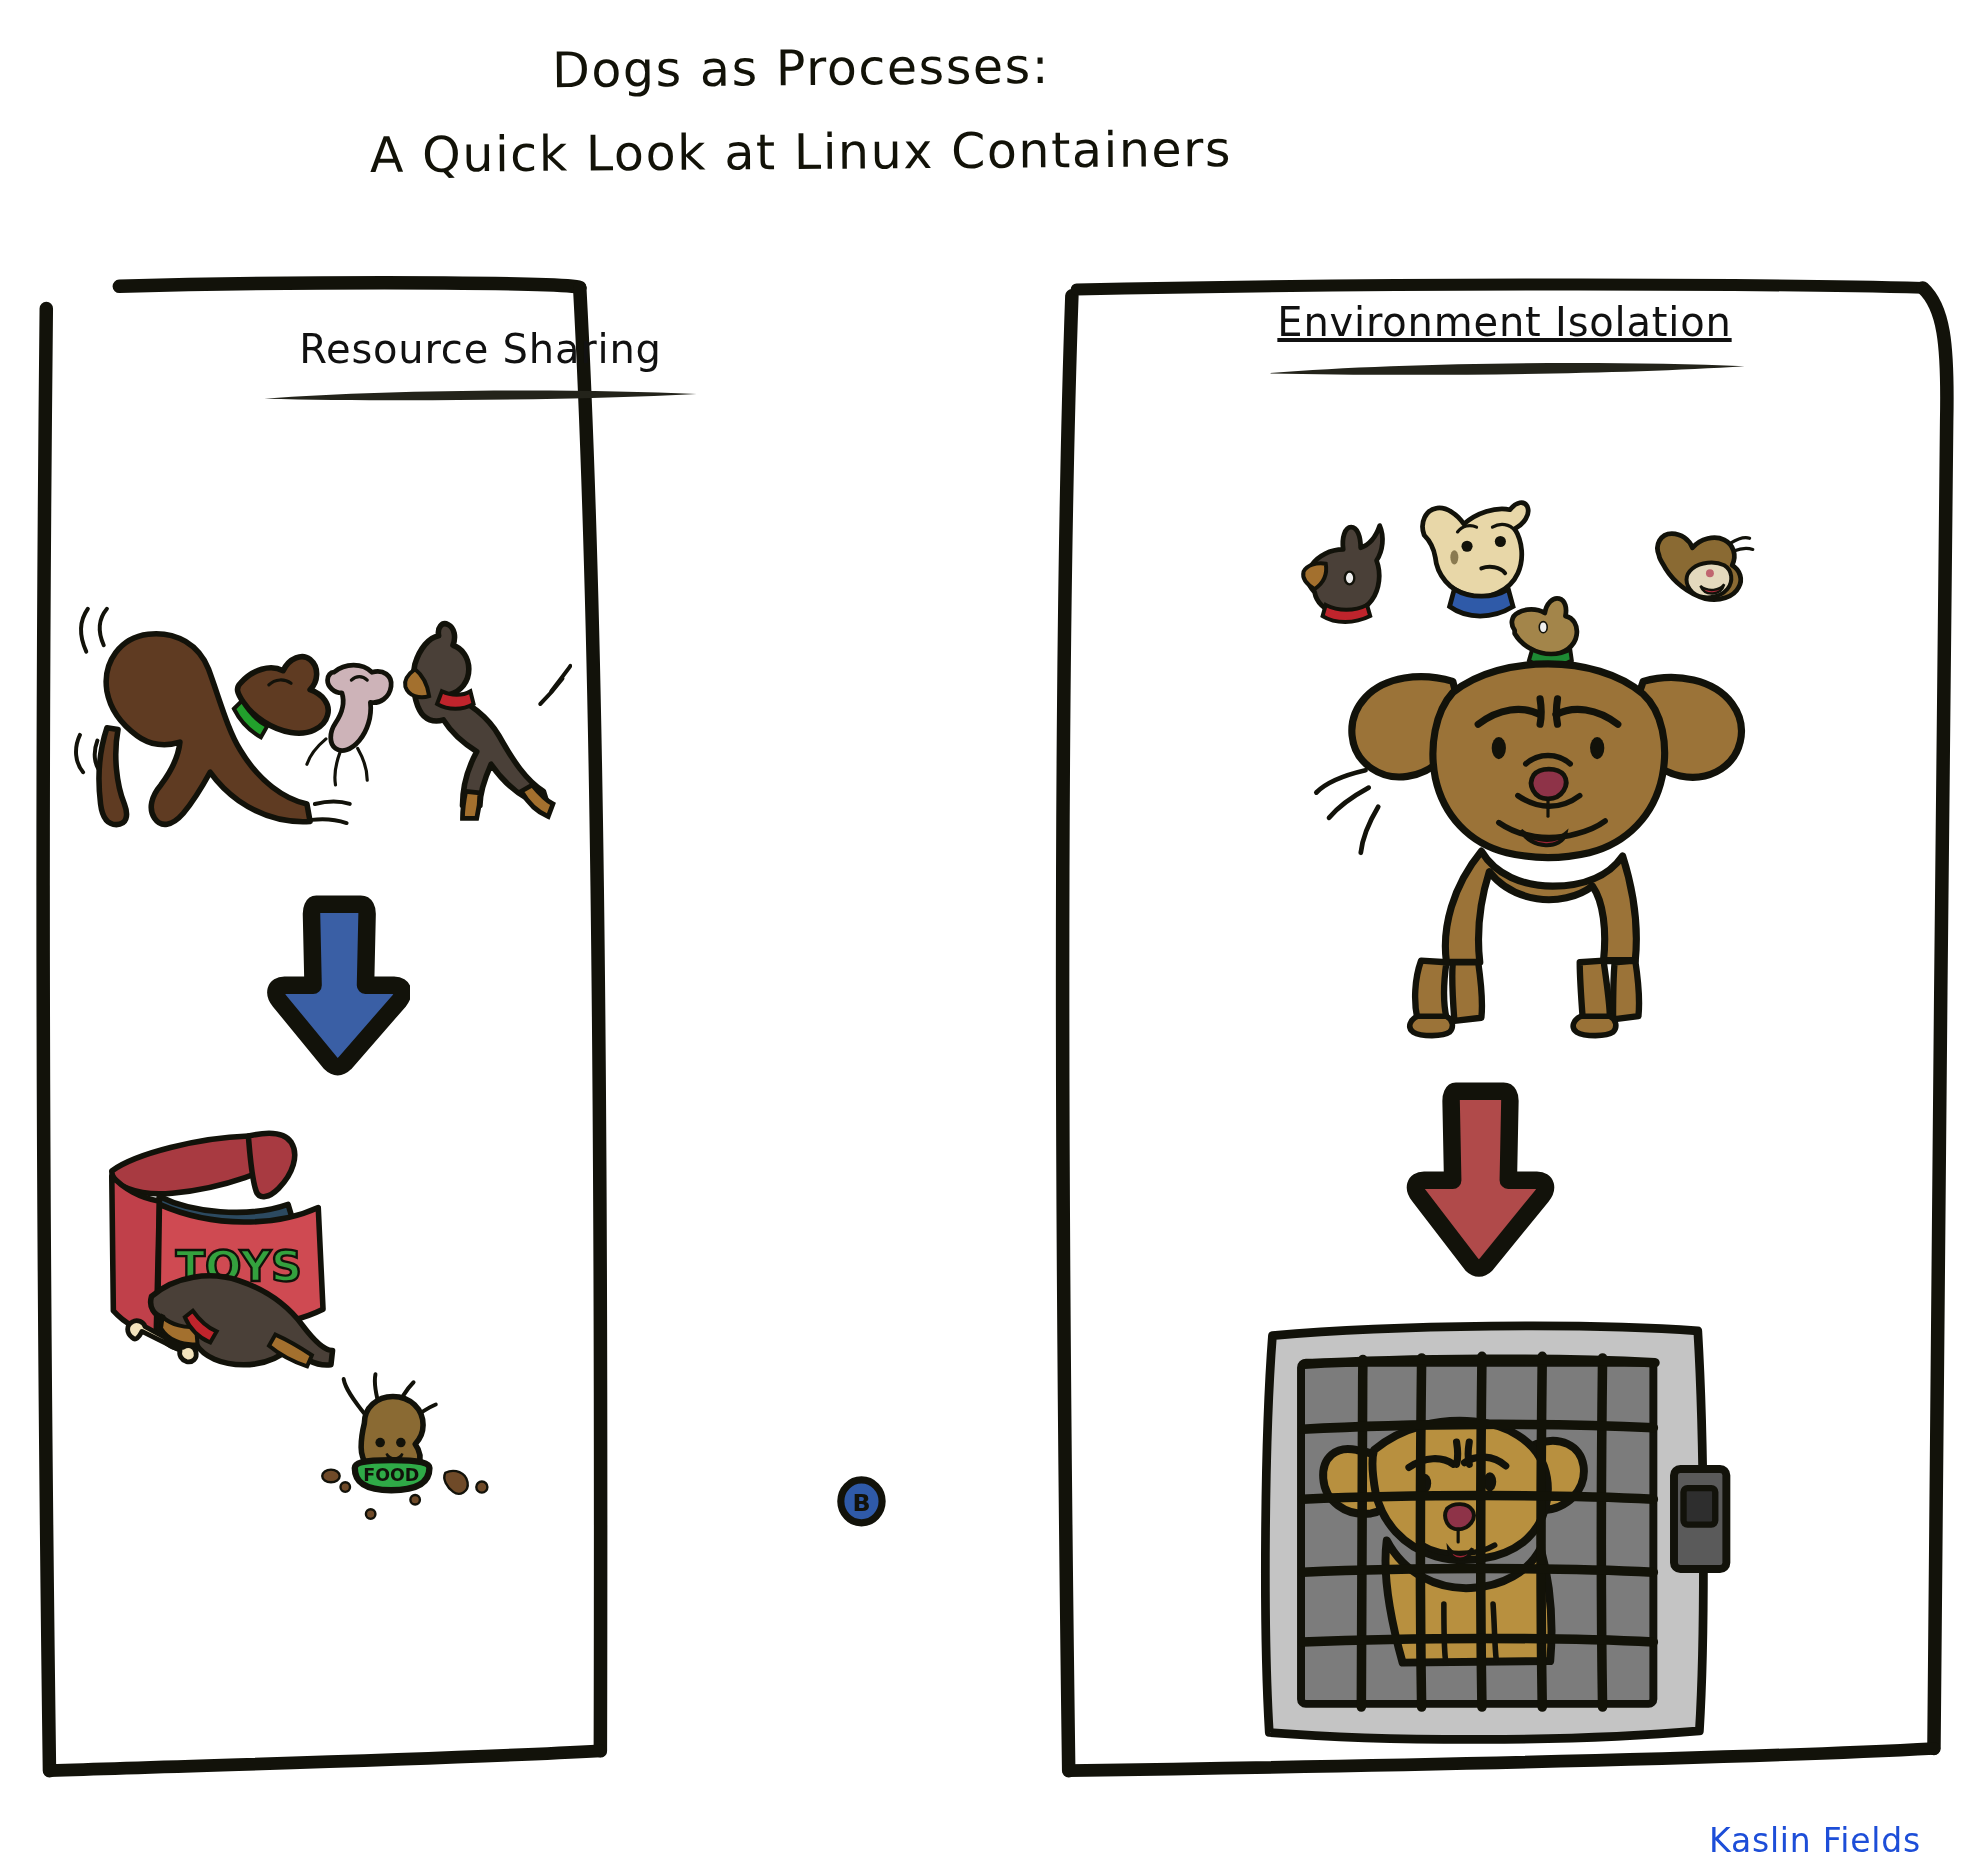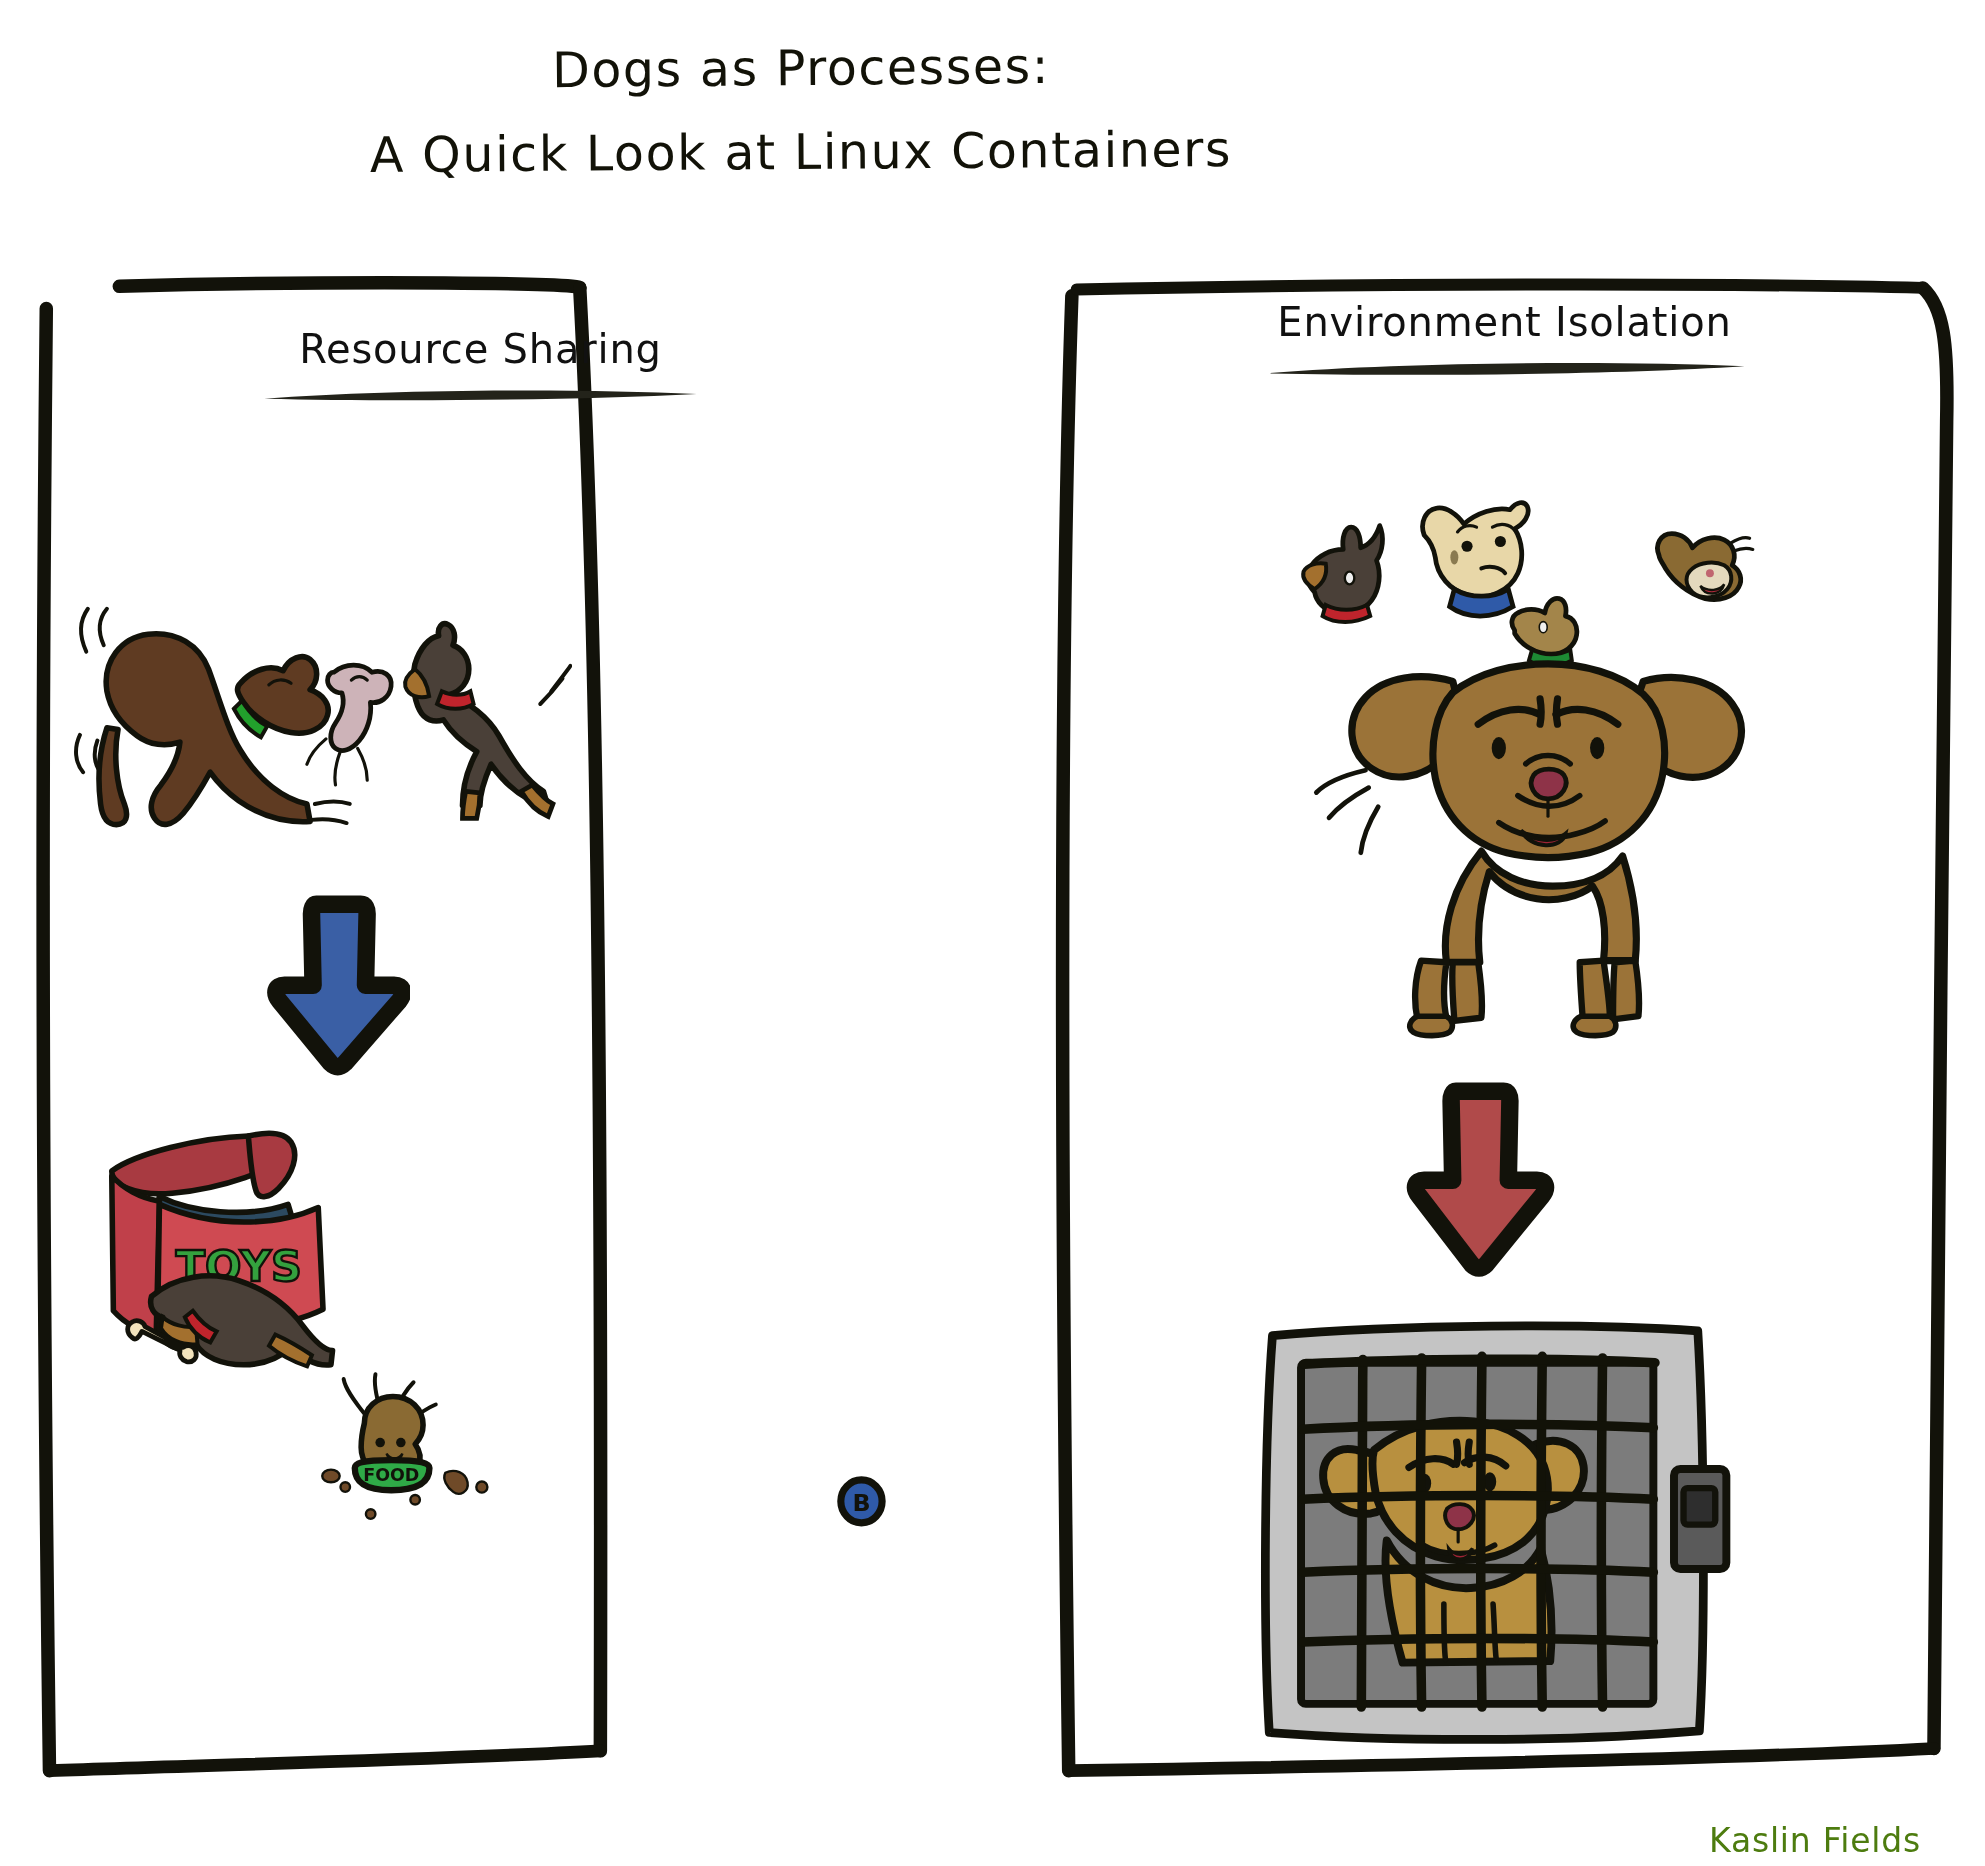--- a/index.html
+++ b/index.html
@@ -41,21 +41,21 @@
     position:absolute;left:0;width:100%;text-align:center;
     color:#111;
   }
   .head-l1{font-size:40px;letter-spacing:0.8px;}
   .head-l2{font-size:40px;letter-spacing:0.8px;margin-top:17.5px;}
   .head-l2 .ns{font-style:italic;letter-spacing:1.6px;}
   .head-rule{margin:14.3px auto 0 auto;display:block;}
 
   .sig{
     position:absolute;right:64px;bottom:6.4px;
-    font-size:33px;color:#4d7c0f;letter-spacing:0.8px;
+    font-size:33px;color:#1d4ed8;letter-spacing:0.8px;
   }
 
   .art{position:absolute;}
   svg{display:block;}
   .ink{stroke:#12120a;fill:none;stroke-linecap:round;stroke-linejoin:round;}
 </style>
 </head>
 <body>
 
 <div class="stage">
@@ -267,21 +267,21 @@
 
   <div class="panel panel-right">
 
     <svg class="frame" width="897" height="1501" viewBox="0 0 1130 1890">
       <path class="ink" stroke-width="17" d="M20,22 C6,420 4,1000 16,1880"></path>
       <path class="ink" stroke-width="15" d="M26,14 C400,6 860,6 1092,12"></path>
       <path class="ink" stroke-width="17" d="M1092,12 C1118,36 1124,80 1122,180 C1116,700 1110,1400 1106,1852"></path>
       <path class="ink" stroke-width="16" d="M16,1880 C400,1874 880,1864 1106,1852"></path>
     </svg>
 
-    <div class="panel-head" style="top:20.6px;">
+    <div class="panel-head" style="top:20.6px;text-decoration:underline;">
       <div class="head-l1">Environment Isolation</div>
       <svg class="head-rule" width="492" height="17.5" viewBox="0 0 620 22">
         <path d="M10,18 C180,4 440,2 612,9 C440,20 180,22 10,18 Z" fill="#23231a"></path>
       </svg>
     </div>
 
     <div class="art" style="left:238px;top:222px;width:508px;height:175px;">
       <svg width="508" height="175" viewBox="0 0 640 220">
 
         <g transform="translate(0,20)">

